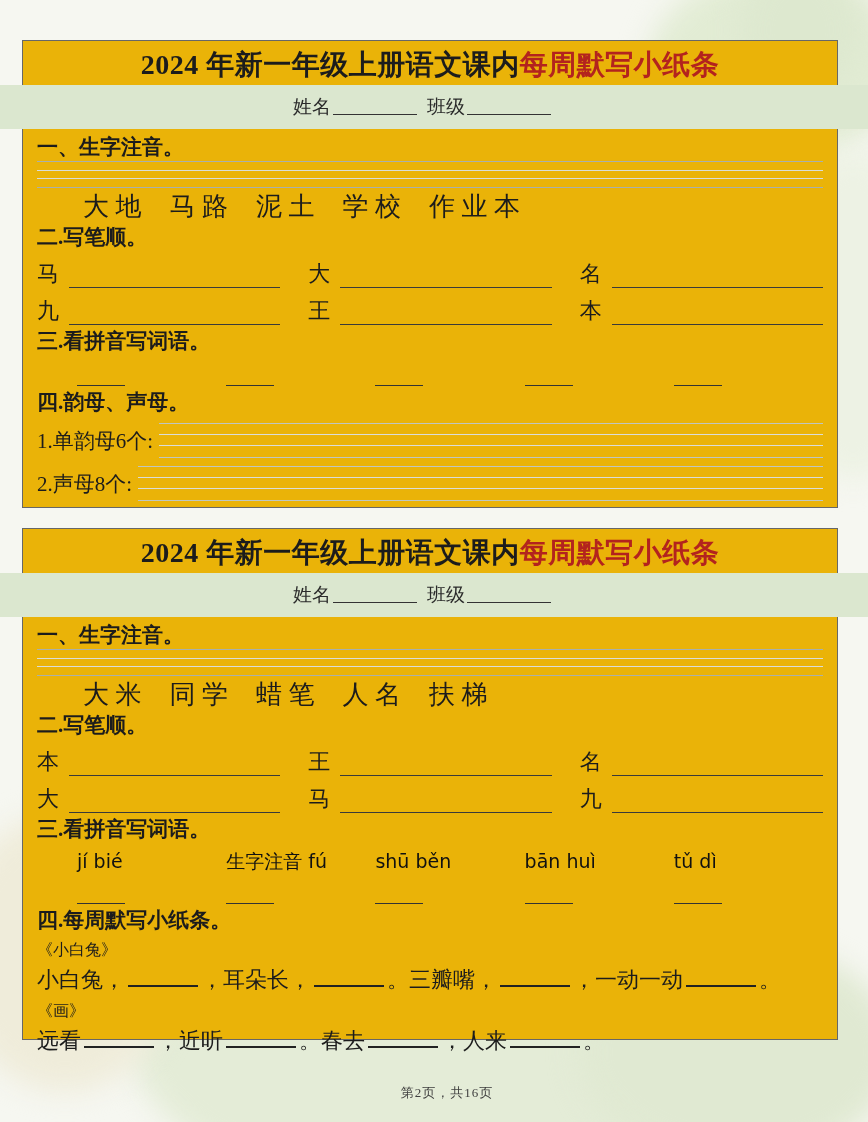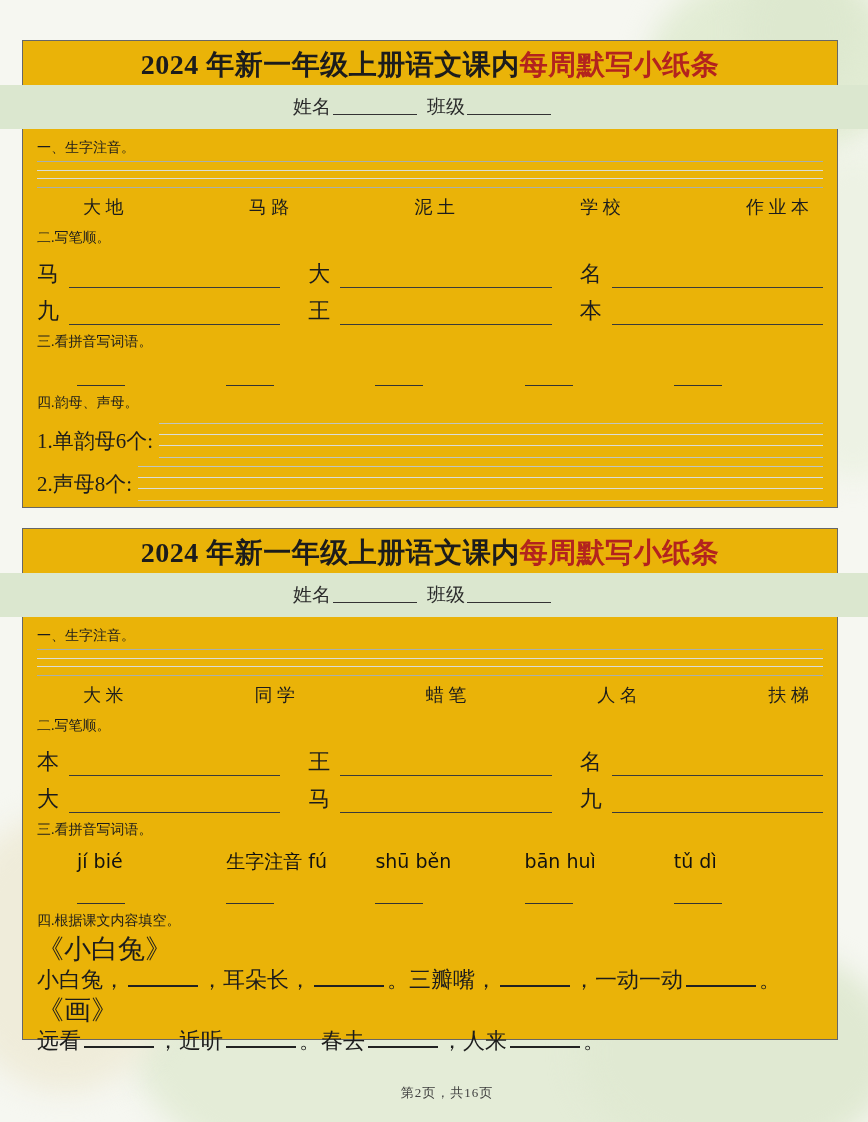--- a/index.html
+++ b/index.html
@@ -57,39 +57,38 @@
     width: 84px;
     height: 16px;
     border-bottom: 1.6px solid #333;
     margin: 0 10px 0 2px;
   }
   .nameblank.last { margin-right: 0; }
 
   .content { padding: 2px 14px 0 14px; }
 
   .sec-heading {
-    font-size: 14px;
-    font-weight: normal;
+    font-size: 21px;
+    font-weight: bold;
     line-height: 27px;
     margin-top: 3px;
   }
 
   .grid4 {
     height: 28px;
     background:
       linear-gradient(#a9b0ac, #a9b0ac) 0 0   / 100% 1px no-repeat,
       linear-gradient(#d9ddd9, #d9ddd9) 0 9px / 100% 1px no-repeat,
       linear-gradient(#d9ddd9, #d9ddd9) 0 17px/ 100% 1px no-repeat,
       linear-gradient(#a9b0ac, #a9b0ac) 0 26px/ 100% 1px no-repeat;
   }
 
   .wordrow {
     display: flex;
-    justify-content: space-between;
-    font-size: 18px;
+    font-size: 26px;
     line-height: 28px;
     padding: 4px 14px 0 46px;
     gap: 28px;
   }
 
   .wrow { display: flex; gap: 28px; margin: 9px 0 0 0; font-size: 22px; }
   .wcol { flex: 1; display: flex; align-items: flex-end; gap: 10px; }
   .wchar { line-height: 28px; }
   .wline { flex: 1; height: 26px; border-bottom: 1.7px solid #3a3a3a; }
 
@@ -113,21 +112,21 @@
     flex: 1;
     height: 36px;
     margin-left: 6px;
     background:
       linear-gradient(#bfc6c1, #bfc6c1) 0 0    / 100% 1px no-repeat,
       linear-gradient(#d9ddd9, #d9ddd9) 0 11px / 100% 1px no-repeat,
       linear-gradient(#d9ddd9, #d9ddd9) 0 22px / 100% 1px no-repeat,
       linear-gradient(#bfc6c1, #bfc6c1) 0 34px / 100% 1px no-repeat;
   }
 
-  .poemtitle { font-size: 27px; line-height: 27px; margin-top: 2px; }
+  .poemtitle { font-size: 16px; line-height: 27px; margin-top: 2px; }
   .poemline  { font-size: 22px; line-height: 30px; margin-top: 2px; white-space: nowrap; }
   .blank {
     display: inline-block;
     width: 70px;
     height: 18px;
     border-bottom: 2px solid #222;
     margin: 0 3px;
   }
 
   .footer {
@@ -299,21 +298,21 @@
       <span class="shortcell">
           <span class="shortline"></span>
         </span>
       <span class="shortcell">
           <span class="shortline"></span>
         </span>
       <span class="shortcell">
           <span class="shortline"></span>
         </span>
     </div>
-    <div class="sec-heading">四.根据课文内容填空。</div>
+    <div class="sec-heading">四.每周默写小纸条。</div>
     <div class="poemtitle">《小白兔》</div>
     <div class="poemline">
       <span>小白兔，</span><span class="blank"></span><span>，耳朵长，</span><span class="blank"></span><span>。三瓣嘴，</span><span class="blank"></span><span>，一动一动</span><span class="blank"></span><span>。</span>
     </div>
     <div class="poemtitle">《画》</div>
     <div class="poemline">
       <span>远看</span><span class="blank"></span><span>，近听</span><span class="blank"></span><span>。春去</span><span class="blank"></span><span>，人来</span><span class="blank"></span><span>。</span>
     </div>
   </div>
 </div>

